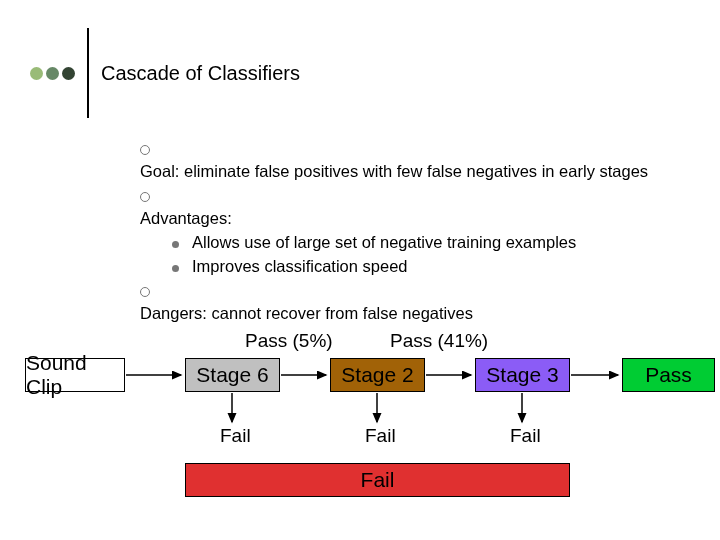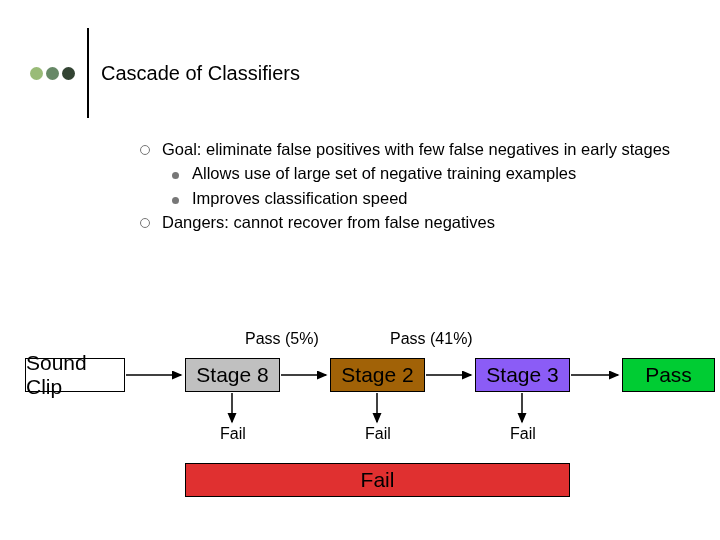--- a/index.html
+++ b/index.html
@@ -45,20 +45,21 @@
     top: 138px;
     left: 140px;
     right: 40px;
     font-size: 16.5px;
     line-height: 1.35;
   }
   .li1 {
     display: flex;
     align-items: flex-start;
     margin-bottom: 2px;
+    flex-direction: column;
   }
   .li1 .mk {
     width: 22px;
     flex: 0 0 22px;
   }
   .li1 .mk::before {
     content: "";
     display: inline-block;
     width: 8px;
     height: 8px;
@@ -96,21 +97,21 @@
     position: absolute;
     border: 1.5px solid #000;
     font-size: 21px;
     display: flex;
     align-items: center;
     justify-content: center;
     box-sizing: border-box;
   }
   .lbl {
     position: absolute;
-    font-size: 16px;
+    font-size: 19px;
     white-space: nowrap;
   }
   svg.arrows {
     position: absolute;
     top: 0;
     left: 0;
     width: 720px;
     height: 200px;
   }
 </style>
@@ -125,20 +126,24 @@
   </div>
   <div class="vline"></div>
   <div class="title">Cascade of Classifiers</div>
 </div>
 
 <div class="bullets">
   <div class="li1">
     <span class="mk"></span>
     <span>Goal: eliminate false positives with few false negatives in early stages</span>
   </div>
+  <div class="li1">
+    <span class="mk"></span>
+    <span>Advantages:</span>
+  </div>
   <div class="li2">
     <span class="mk"></span>
     <span>Allows use of large set of negative training examples</span>
   </div>
   <div class="li2">
     <span class="mk"></span>
     <span>Improves classification speed</span>
   </div>
   <div class="li1">
     <span class="mk"></span>
@@ -148,21 +153,21 @@
 
 <div class="diagram">
 
   <div class="lbl" style="left:245px;top:0px">Pass (5%)</div>
   <div class="lbl" style="left:390px;top:0px">Pass (41%)</div>
 
   <div class="box" style="left:25px;top:28px;width:100px;height:34px;background:#fff">
     <span>Sound Clip</span>
   </div>
   <div class="box" style="left:185px;top:28px;width:95px;height:34px;background:#c0c0c0">
-    <span>Stage 8</span>
+    <span>Stage 6</span>
   </div>
   <div class="box" style="left:330px;top:28px;width:95px;height:34px;background:#a16207">
     <span>Stage 2</span>
   </div>
   <div class="box" style="left:475px;top:28px;width:95px;height:34px;background:#8b5cf6">
     <span>Stage 3</span>
   </div>
   <div class="box" style="left:622px;top:28px;width:93px;height:34px;background:#00cc33">
     <span>Pass</span>
   </div>

